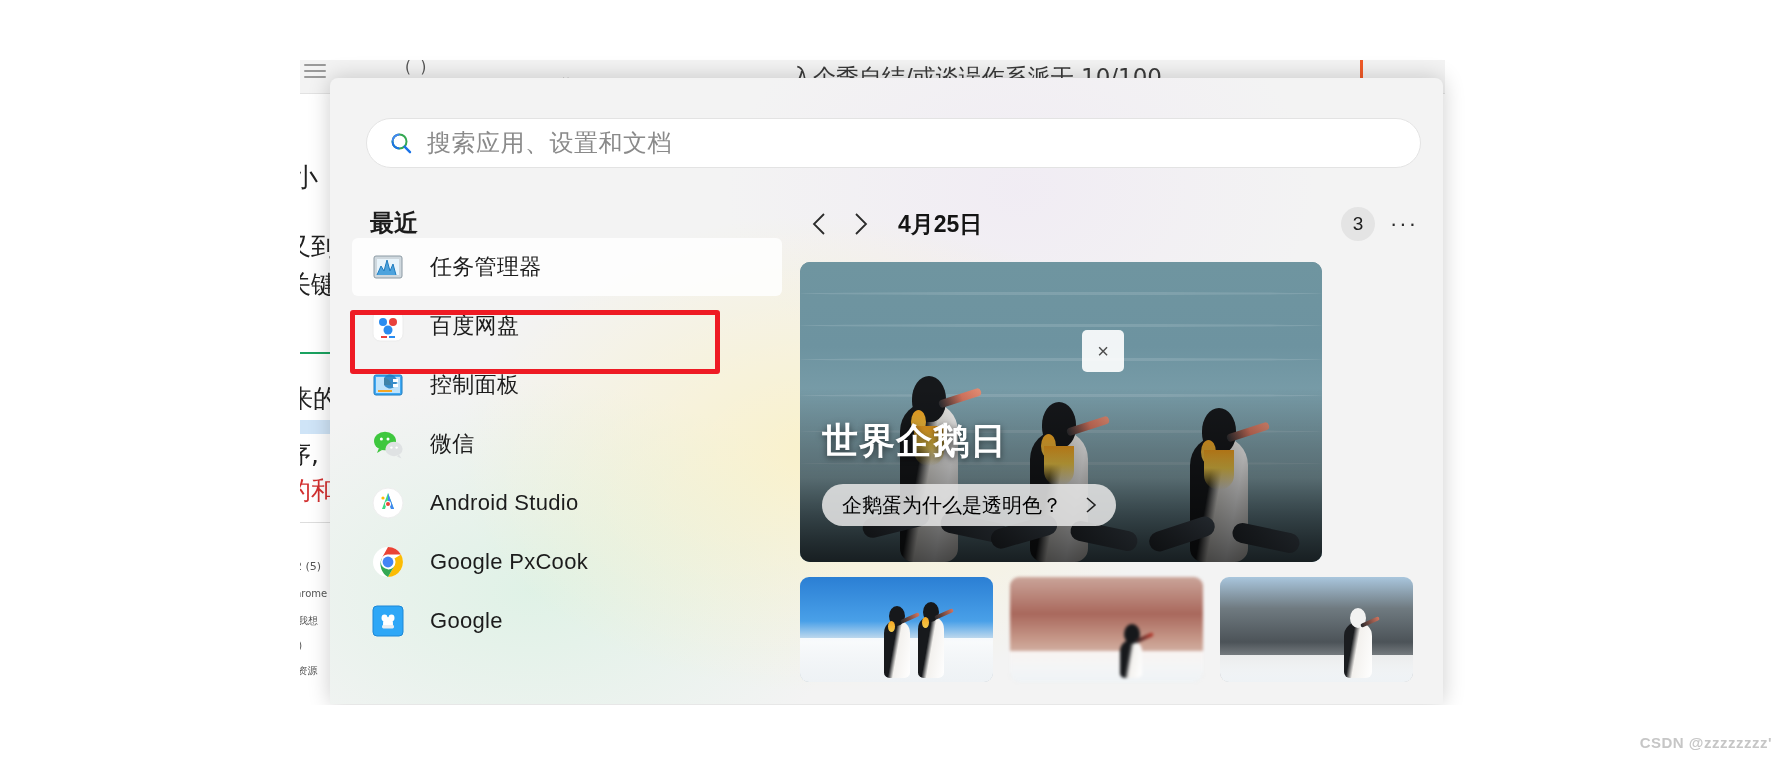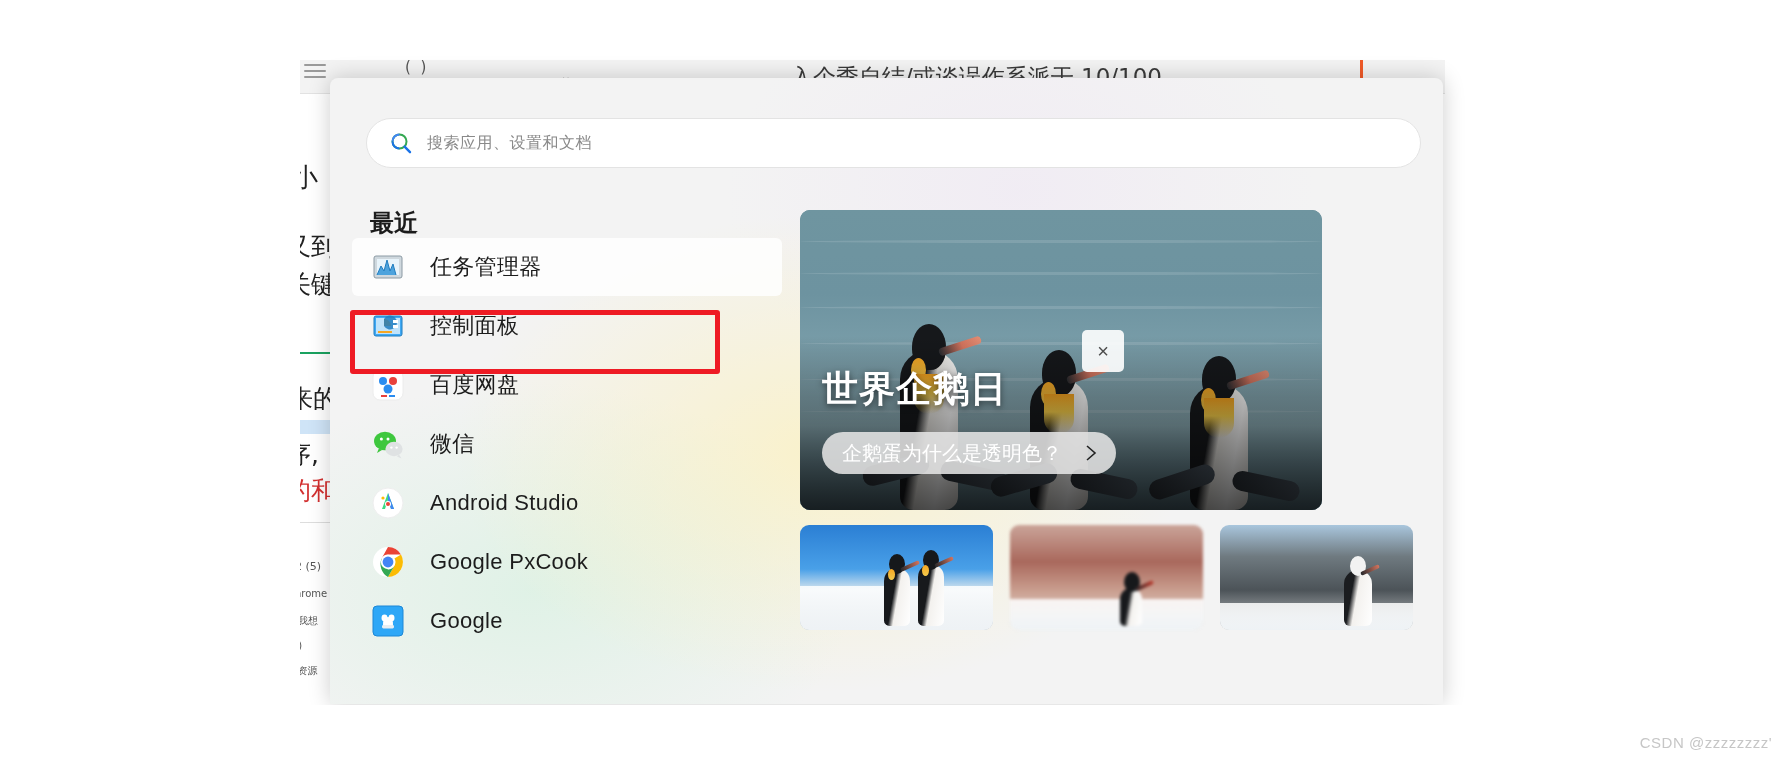--- a/index.html
+++ b/index.html
@@ -63,21 +63,21 @@
   
   .searchbar {
     position: absolute; left: 36px; top: 40px;
     width: 1055px; height: 50px;
     background: #ffffff;
     border: 1px solid #e3e3e3;
     border-radius: 25px;
     display: flex; align-items: center; gap: 14px;
     padding: 0 22px;
   }
-  .search-ph { font-size: 16px; color: #8a8a8a; letter-spacing: .5px; }
+  .search-ph { font-size: 24px; color: #8a8a8a; letter-spacing: .5px; }
 
   
   .recent-label {
     position: absolute; left: 40px; top: 129px;
     font-size: 24px; font-weight: bold; color: #1b1b1b;
   }
   .tooltip {
     position: absolute; left: 605px; top: 193px;
     padding: 8px 16px;
     background: #ffffff; border: 2px solid #8d8d8d;
@@ -176,21 +176,21 @@
   .hero-title {
     position:absolute; left:22px; bottom:96px;
     font-size: 36px; font-weight: bold; color:#fff;
     text-shadow: 0 2px 6px rgba(0,0,0,.55); letter-spacing:1px;
   }
   .hero-pill {
     position:absolute; left:22px; bottom:36px;
     height: 42px; padding: 0 18px 0 20px; border-radius: 21px;
     background: rgba(228,228,228,.88);
     display:flex; align-items:center; gap: 22px;
-    font-size: 20px; color:#ffffff;
+    font-size: 20px; color:#000000;
   }
 
   
   .thumbs { display:flex; gap: 17px; margin-top: 15px; }
   .thumb { width: 193px; height: 105px; border-radius: 9px; overflow:hidden; position:relative; }
   .t1 { background: linear-gradient(180deg,#2b7fd4 0%, #49a0e8 42%, #d8e5ee 62%, #b7c3cc 100%); }
   .t2 { background: linear-gradient(180deg,#caa499 0%, #a9685c 35%, #c99d8e 62%, #e9e4df 100%); filter: blur(1.5px); }
   .t3 { background: linear-gradient(180deg,#a9c6dd 0%, #6f7a80 30%, #4c5358 62%, #c9ccce 100%); }
   .t-snow {
     position:absolute; bottom:0; left:0; width:100%; height:42%;
@@ -201,21 +201,21 @@
     background: linear-gradient(100deg,#17191c 0%,#17191c 38%,#f3f1ee 52%,#fff 100%); }
   .t-peng .h { position:absolute; width:16px; height:20px; border-radius:50%; background:#16181b; }
   .t-peng .k { position:absolute; width:7px; height:11px; border-radius:50%;
     background: linear-gradient(180deg,#f7a823,#f2c94c); }
   .t-peng .bk { position:absolute; width:20px; height:4px; border-radius:2px;
     background: linear-gradient(90deg,#26282b, #d4745e); transform: rotate(-24deg); }
 
   
   .watermark {
     position: absolute; right: 20px; bottom: 12px;
-    font-size: 15px; color: #c6c6c6; letter-spacing: .5px;
+    font-size: 15px; color: #c6c6c6; letter-spacing: .5px; font-weight: bold;
   }
   
   .bottom-mask { position:absolute; left:0; bottom:0; width:100%; height:58px; background:#fff; }
 </style>
 </head>
 <body>
 
 <div id="root">
 
   <div class="bg-window">
@@ -278,44 +278,44 @@
             <path d="M5 24 L9 15 L12 20 L15 9 L18 20 L21 13 L24 24 Z" fill="#4da3dd"></path>
             <path d="M5 24 L9 15 L12 20 L15 9 L18 20 L21 13 L24 24" fill="none" stroke="#1f7cbf" stroke-width="1"></path>
           </svg>
         </span>
         <span class="app-label">任务管理器</span>
       </div>
 
       <div class="app-row">
         <span class="app-icon">
           <svg width="32" height="32" viewBox="0 0 32 32">
+            <rect x="1" y="1" width="30" height="30" rx="7" fill="#ffffff" stroke="#ececec"></rect>
+            <circle cx="11" cy="12" r="4" fill="#2a8cf0"></circle>
+            <circle cx="21" cy="12" r="4" fill="#e8413c"></circle>
+            <circle cx="16" cy="20" r="4.5" fill="#2a8cf0"></circle>
+            <rect x="9" y="26" width="6" height="2" fill="#e8413c"></rect>
+            <rect x="17" y="26" width="6" height="2" fill="#2a8cf0"></rect>
+          </svg>
+        </span>
+        <span class="app-label">百度网盘</span>
+      </div>
+
+      <div class="app-row">
+        <span class="app-icon">
+          <svg width="32" height="32" viewBox="0 0 32 32">
             <rect x="2" y="6" width="28" height="20" rx="2" fill="#3fa9f5" stroke="#1f7cbf"></rect>
             <rect x="4" y="8" width="24" height="16" fill="#bfe3fb"></rect>
             <path d="M12 16 L12 9 A7 7 0 0 1 19 16 Z" fill="#f5a623"></path>
             <path d="M12 16 A7 7 0 1 0 12 9 Z" fill="#1f7cbf" opacity=".85"></path>
             <rect x="21" y="10" width="5" height="3" fill="#fff"></rect>
             <rect x="21" y="15" width="5" height="3" fill="#fff"></rect>
             <rect x="6" y="21" width="14" height="2" fill="#f5a623"></rect>
           </svg>
         </span>
         <span class="app-label">控制面板</span>
-      </div>
-
-      <div class="app-row">
-        <span class="app-icon">
-          <svg width="32" height="32" viewBox="0 0 32 32">
-            <rect x="1" y="1" width="30" height="30" rx="7" fill="#ffffff" stroke="#ececec"></rect>
-            <circle cx="11" cy="12" r="4" fill="#2a8cf0"></circle>
-            <circle cx="21" cy="12" r="4" fill="#e8413c"></circle>
-            <circle cx="16" cy="20" r="4.5" fill="#2a8cf0"></circle>
-            <rect x="9" y="26" width="6" height="2" fill="#e8413c"></rect>
-            <rect x="17" y="26" width="6" height="2" fill="#2a8cf0"></rect>
-          </svg>
-        </span>
-        <span class="app-label">百度网盘</span>
       </div>
 
       <div class="app-row">
         <span class="app-icon">
           <svg width="32" height="32" viewBox="0 0 32 32">
             <ellipse cx="13" cy="13" rx="11" ry="9.3" fill="#3ec73e"></ellipse>
             <path d="M7 20 L5 25 L10 22 Z" fill="#3ec73e"></path>
             <circle cx="9.4" cy="11" r="1.5" fill="#fff"></circle>
             <circle cx="16" cy="11" r="1.5" fill="#fff"></circle>
             <ellipse cx="22" cy="21" rx="8.6" ry="7.2" fill="#dfe2e3"></ellipse>
@@ -367,20 +367,35 @@
         </span>
         <span class="app-label">Google</span>
       </div>
     </div>
 
     <div class="red-box"></div>
 
     <div class="close-btn">×</div>
 
     <div class="right-col">
+      <div class="feed-head">
+        <span class="chevbtn">
+          <svg width="22" height="26" viewBox="0 0 22 26">
+              <polyline points="15,3 5,13 15,23" fill="none" stroke="#2b2b2b" stroke-width="1.8"></polyline>
+            </svg>
+        </span>
+        <span class="chevbtn">
+          <svg width="22" height="26" viewBox="0 0 22 26">
+              <polyline points="7,3 17,13 7,23" fill="none" stroke="#2b2b2b" stroke-width="1.8"></polyline>
+            </svg>
+        </span>
+        <span class="feed-date">4月25日</span>
+        <span class="badge">3</span>
+        <span class="more-btn">···</span>
+      </div>
 
       <div class="hero">
         <div class="sea"></div>
         <div class="wave" style="top:30px;"></div>
         <div class="wave" style="top:62px;"></div>
         <div class="wave" style="top:96px;"></div>
         <div class="wave" style="top:132px;"></div>
         <div class="wave" style="top:168px;"></div>
         <div class="wave" style="top:200px;"></div>
 

